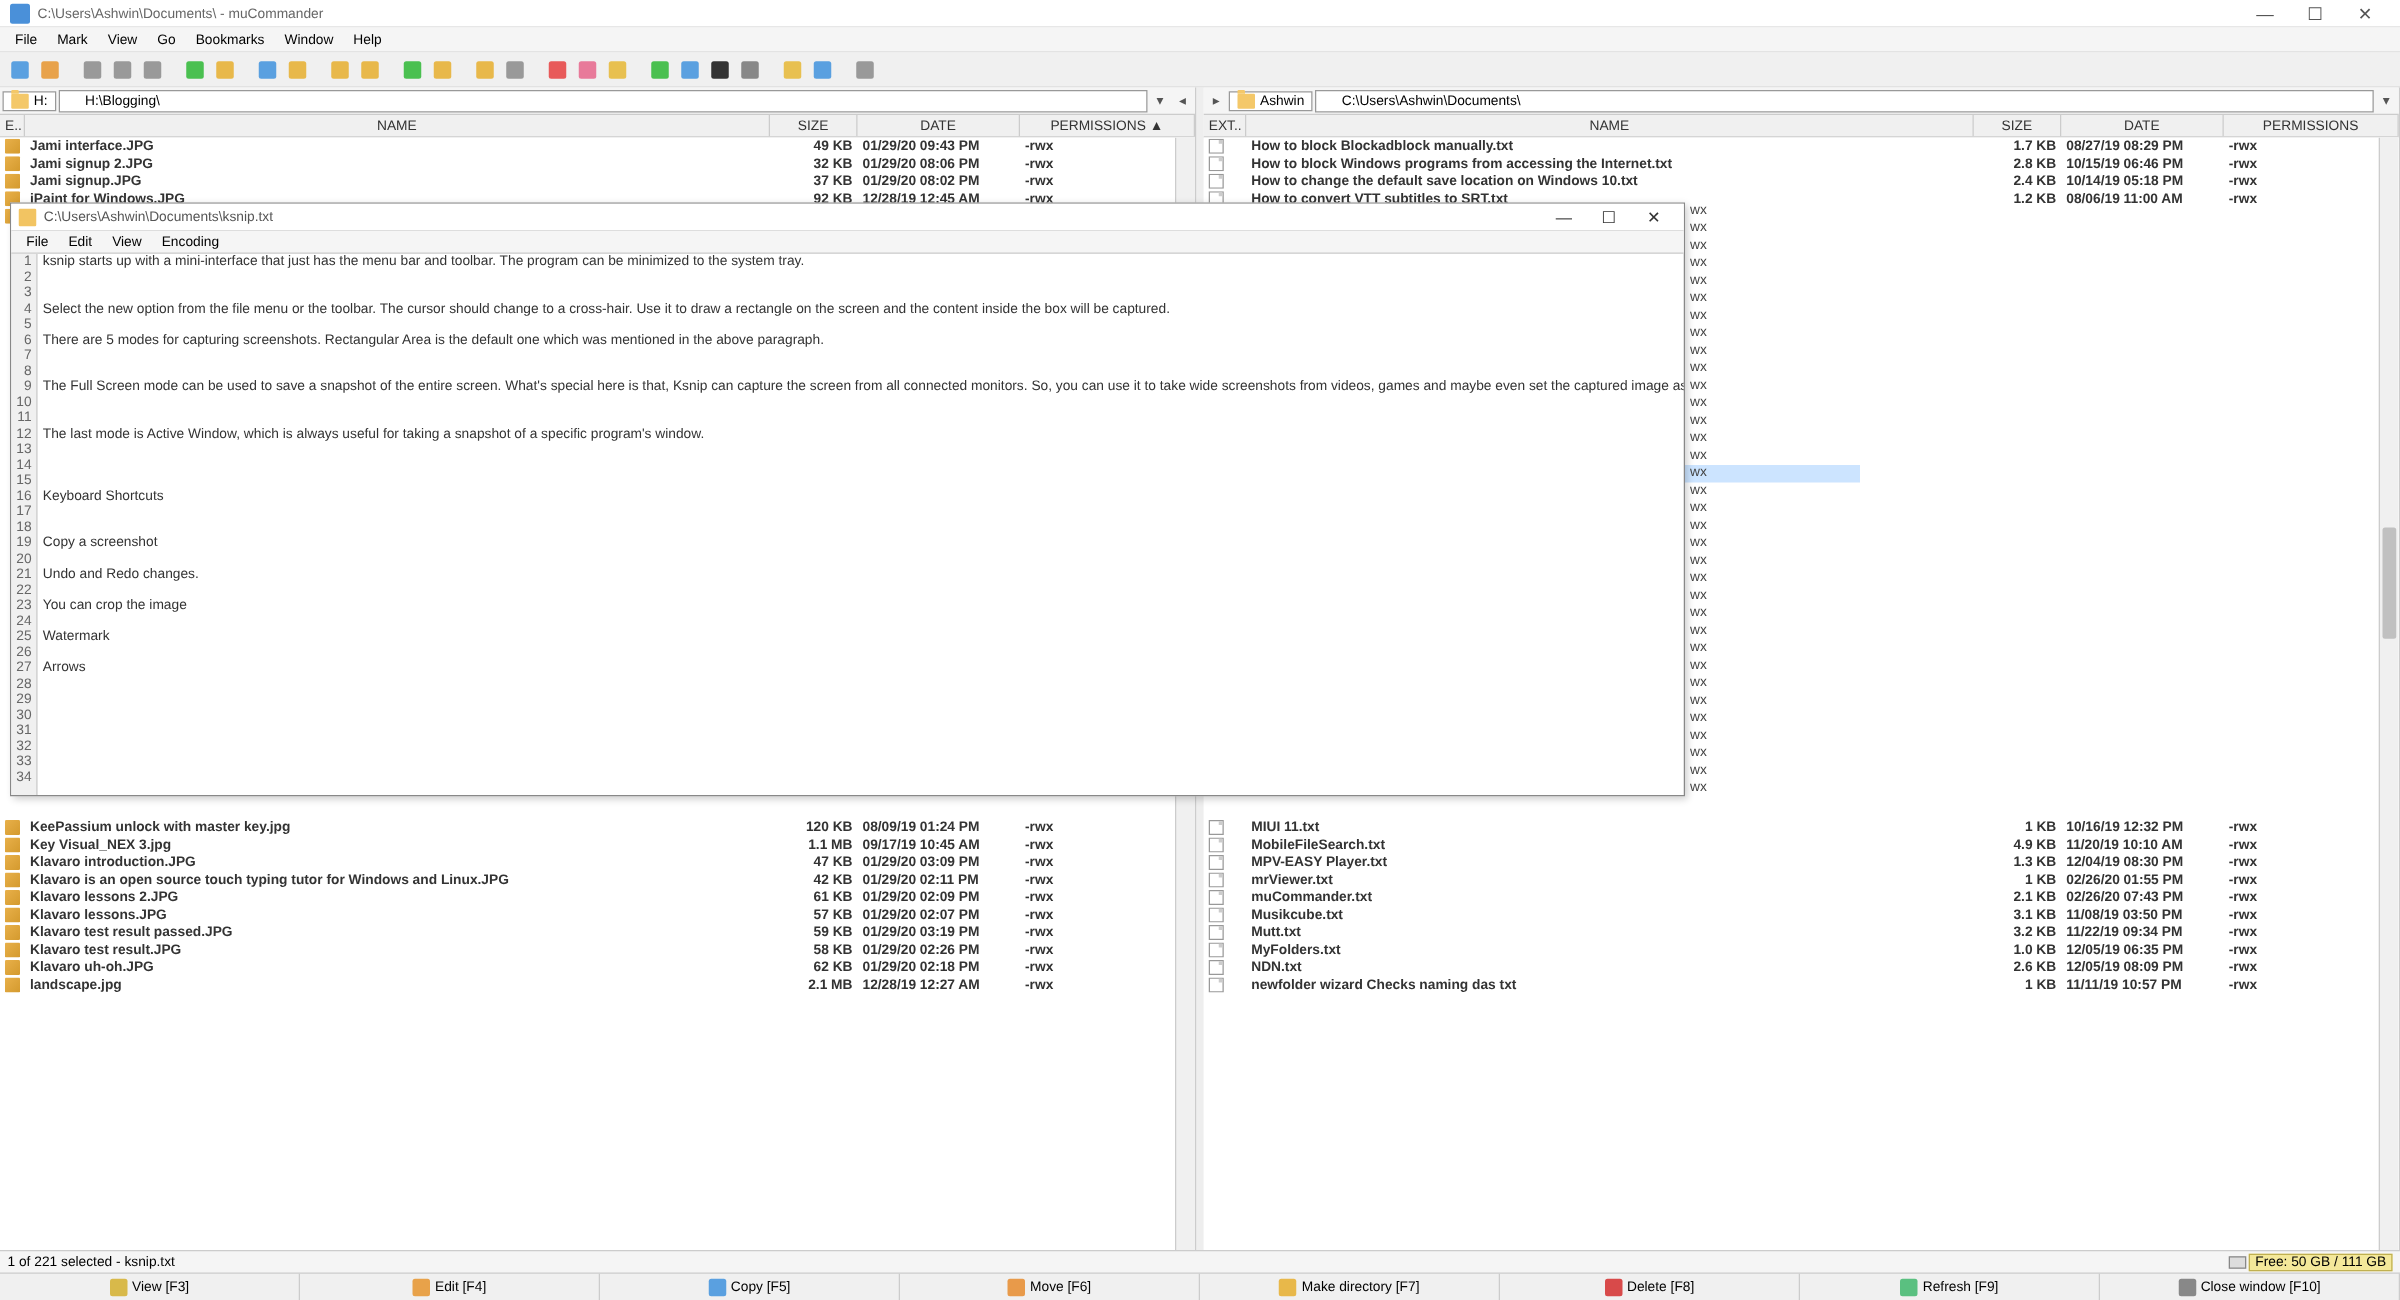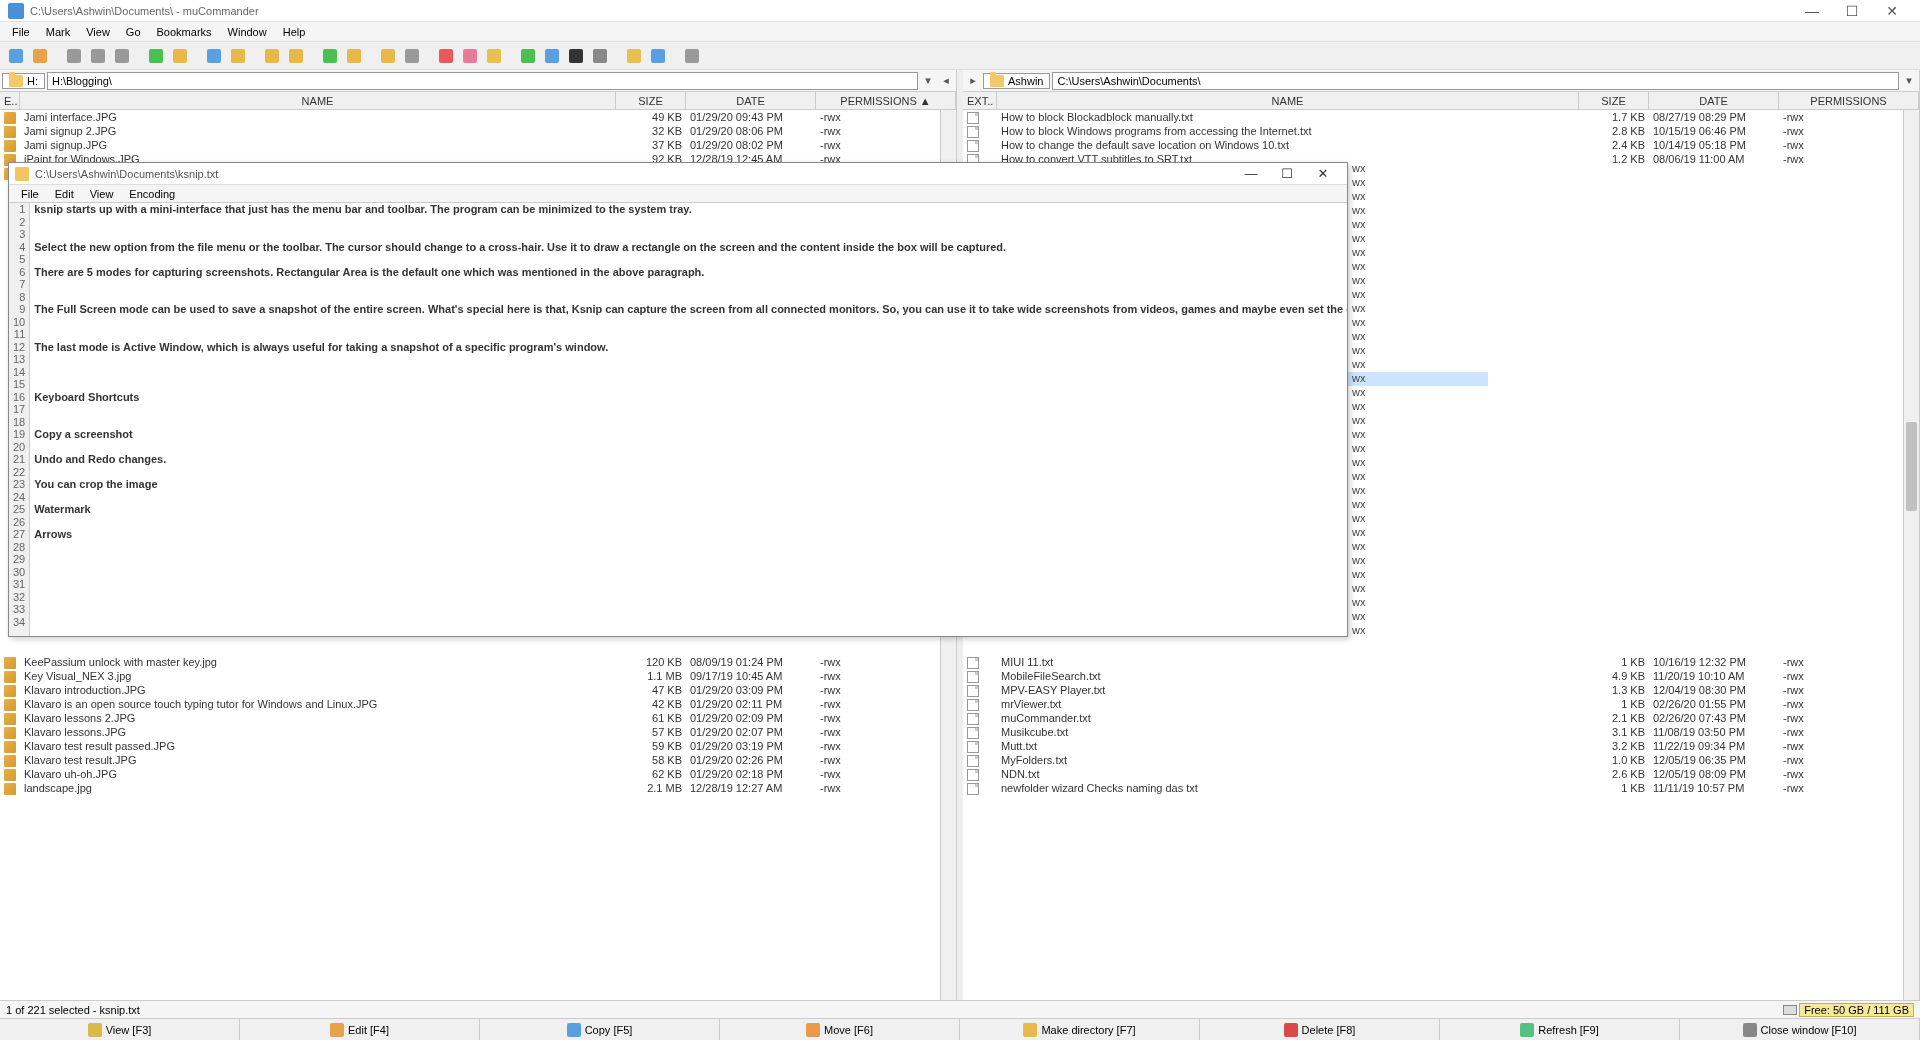--- a/index.html
+++ b/index.html
@@ -24,31 +24,31 @@
 
 .panels { display: flex; height: calc(100% - 22px - 20px - 28px - 18px - 22px); }
 .panel { flex: 1; display: flex; flex-direction: column; border-right: 1px solid #ccc; position: relative; }
 .splitter { width: 6px; background: #eee; cursor: ew-resize; }
 
 
 .pathbar { height: 22px; display: flex; align-items: center; background: #f5f5f5; border-bottom: 1px solid #ccc; padding: 2px; gap: 2px; }
 .drive-sel { background: #fff; border: 1px solid #999; padding: 1px 6px; display: flex; align-items: center; gap: 4px; }
 .drive-icon { width: 14px; height: 12px; background: #f4c869; border-radius: 1px; position: relative; }
 .drive-icon::before { content: ''; position: absolute; top: -3px; left: 0; width: 6px; height: 3px; background: #f4c869; border-radius: 1px 1px 0 0; }
-.path-input { flex: 1; border: 1px solid #999; background: #fff; padding: 1px 4px; height: 18px; }
+.path-input { flex: 1; border: 1px solid #999; background: #fff; padding: 1px 20px; height: 18px; }
 .pathbar .nav { width: 16px; text-align: center; color: #555; }
 
 
 .thead { display: flex; background: #f0f0f0; border-bottom: 1px solid #ccc; height: 18px; }
 .th { border-right: 1px solid #ccc; padding: 1px 4px; font-size: 11px; color: #333; display: flex; align-items: center; }
 .th.c { justify-content: center; }
 
 
 .tbody { flex: 1; overflow: auto; background: #fff; position: relative; }
-.row { display: flex; height: 14px; align-items: center; }
+.row { display: flex; height: 14px; align-items: center; font-weight: bold; }
 .cell { padding: 0 4px; overflow: hidden; white-space: nowrap; font-size: 11px; color: #333; }
 .cell.r { text-align: right; }
 .file-icon { width: 12px; height: 12px; margin-right: 4px; display: inline-block; vertical-align: middle; }
 .fi-img { background: linear-gradient(135deg, #e8b04a, #d49a2e); border-radius: 1px; }
 .fi-txt { background: #fff; border: 1px solid #999; position: relative; }
 .fi-txt::after { content: ''; position: absolute; top: 0; right: 0; width: 3px; height: 3px; background: #ccc; }
 .scrollbar-v { position: absolute; right: 0; top: 0; bottom: 0; width: 16px; background: #f0f0f0; border-left: 1px solid #ccc; }
 .scrollbar-v .thumb { position: absolute; left: 2px; right: 2px; background: #c0c0c0; border-radius: 2px; }
 
 
@@ -66,21 +66,21 @@
 .editor { position: absolute; left: 8px; top: 162px; width: 1340px; height: 475px; background: #fff; border: 1px solid #888; box-shadow: 2px 2px 6px rgba(0,0,0,0.2); display: flex; flex-direction: column; z-index: 10; }
 .editor-title { height: 22px; display: flex; align-items: center; padding: 0 6px; background: #fff; border-bottom: 1px solid #ddd; color: #555; }
 .editor-title .icon { width: 14px; height: 14px; background: #f2c462; margin-right: 6px; border-radius: 1px; }
 .editor-title .spacer { flex: 1; }
 .editor-title .ctrl { width: 36px; text-align: center; font-size: 13px; color: #333; }
 .editor-menu { height: 18px; display: flex; align-items: center; padding: 0 4px; background: #f5f5f5; border-bottom: 1px solid #ccc; }
 .editor-menu span { padding: 1px 8px; }
 .editor-body { flex: 1; display: flex; overflow: hidden; }
 .gutter { width: 26px; background: #f0f0f0; border-right: 1px solid #ccc; text-align: right; padding: 0 4px; color: #666; font-size: 11px; }
 .gutter div { height: 12.5px; line-height: 12.5px; }
-.editor-text { flex: 1; padding: 0 4px; font-size: 11px; color: #333; line-height: 12.5px; font-weight: bold; }
+.editor-text { flex: 1; padding: 0 4px; font-size: 11px; color: #333; line-height: 12.5px; }
 .editor-text div { height: 12.5px; white-space: nowrap; }
 
 
 .rwx-strip { position: absolute; left: 1348px; top: 162px; width: 140px; height: 475px; z-index: 5; background: #fff; }
 .rwx-strip div { height: 14px; font-size: 11px; color: #444; padding-left: 4px; }
 .rwx-strip div.sel { background: #cce4ff; }
 </style>
 </head>
 <body>
 

